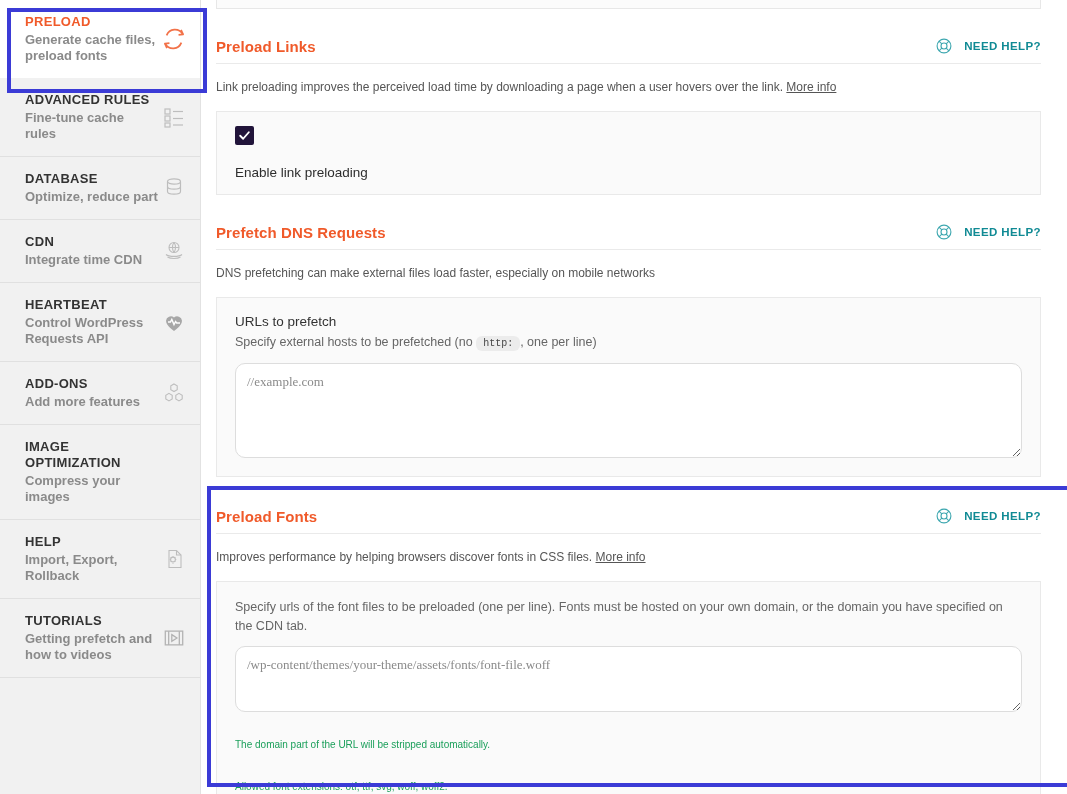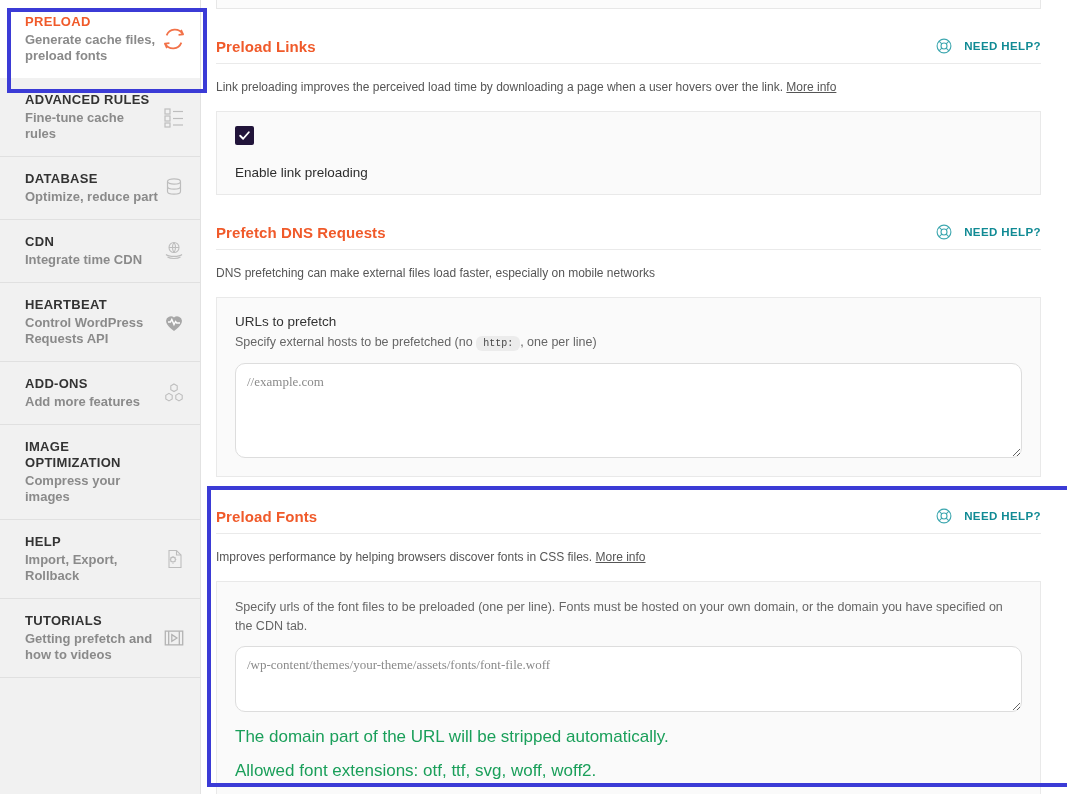--- a/index.html
+++ b/index.html
@@ -181,23 +181,23 @@
     resize: vertical;
     outline: none;
     line-height: 17px;
   }
   textarea.ta::placeholder { color: #8a8a8a; }
   .ta-dns { height: 95px; }
   .ta-fonts { height: 66px; }
 
   .note {
     color: #1a9f5a;
-    font-size: 17px;
+    font-size: 10px;
     line-height: 18px;
-    margin-top: 16px;
+    margin-top: 24px;
   }
 
   
   .fonts-highlight {
     position: absolute;
     left: 6px;
     top: 486px;
     width: 1047px;
     height: 301px;
     border: 4px solid #3b3bd6;

